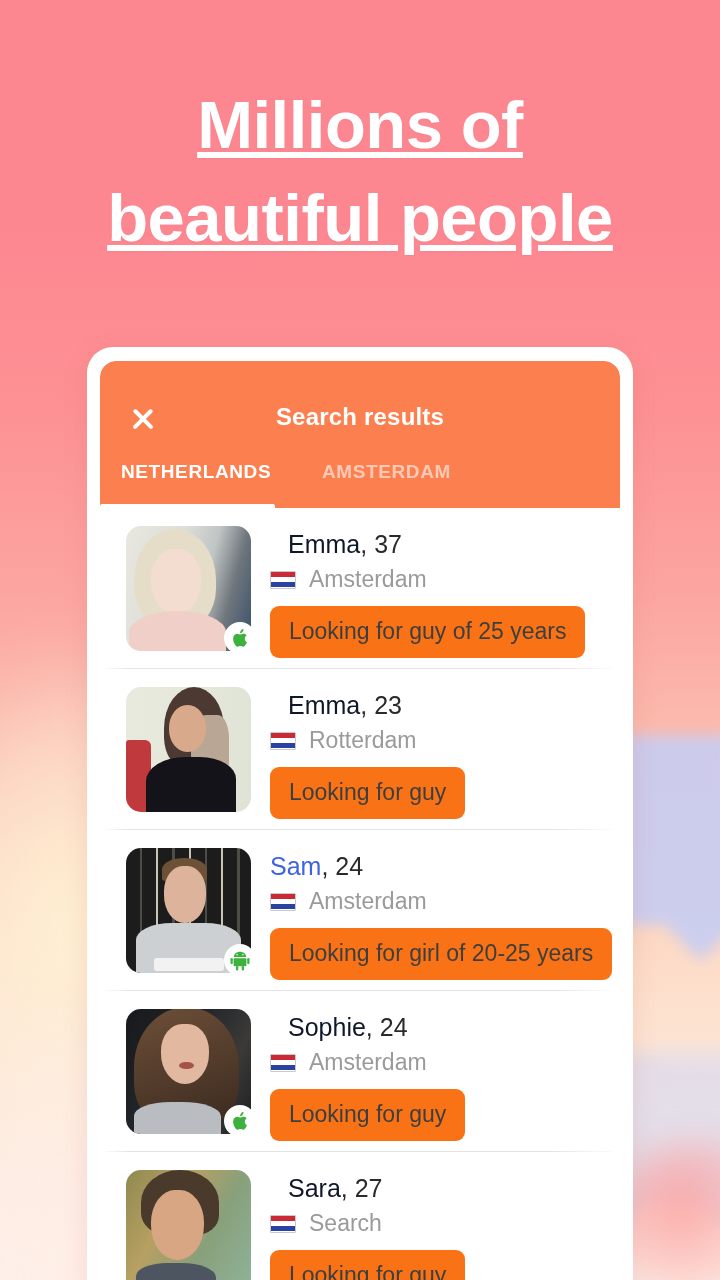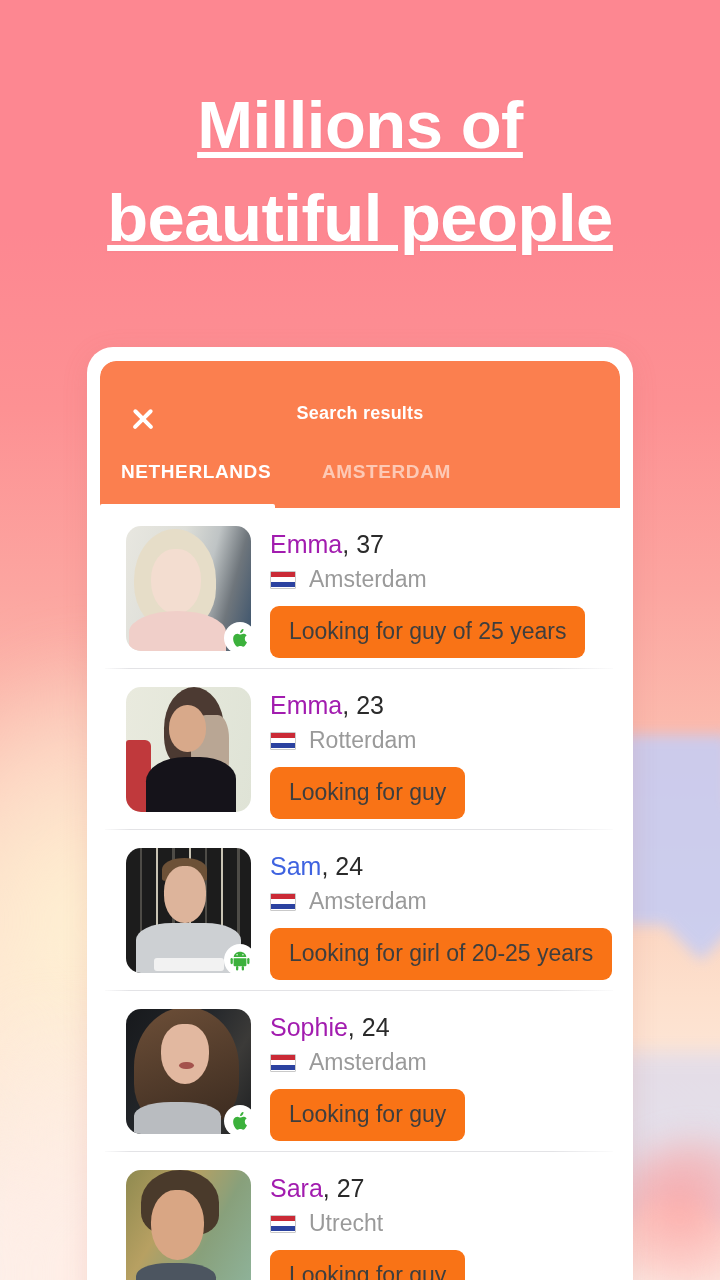--- a/index.html
+++ b/index.html
@@ -157,21 +157,21 @@
   }
   #close-icon::before { transform: rotate(45deg); }
   #close-icon::after  { transform: rotate(-45deg); }
 
   #header-title {
     position: absolute;
     left: 0; top: 42px;
     width: 520px;
     text-align: center;
     color: #ffffff;
-    font-size: 18px;
+    font-size: 24px;
     font-weight: bold;
     letter-spacing: 0.2px;
   }
 
   #tabbar {
     position: absolute;
     left: 0; bottom: 0;
     width: 520px;
     height: 54px;
     display: flex;
@@ -294,21 +294,21 @@
     flex: 1 1 auto;
     min-width: 0;
   }
   .name-line {
     font-size: 25px;
     line-height: 32px;
     color: #222222;
     white-space: nowrap;
   }
   .name-line .pname { font-weight: normal; }
-  .name-line .pname.female { color: #a21caf; }
+  .name-line .pname.female { color: #0f172a; margin-left: 18px; }
   .name-line .pname.male   { color: #3f63e0; }
   .name-line .page { color: #2a2a2a; }
 
   .city-line {
     display: flex;
     align-items: center;
     margin-top: 7px;
     height: 25px;
   }
   .flag-nl {
@@ -527,21 +527,21 @@
           <div class="row-info">
             <div class="name-line">
               <span class="pname female">Sara</span><span class="page">, </span><span class="page">27</span>
             </div>
             <div class="city-line">
               <span class="flag-nl">
                 <span class="s s1"></span>
                   <span class="s s2"></span>
                   <span class="s s3"></span>
               </span>
-              <span class="city-name">Utrecht</span>
+              <span class="city-name">Search</span>
             </div>
             <div class="seek-chip">Looking for guy</div>
           </div>
         </div>
 
       </div>
     </div>
   </div>
 </div>
 

